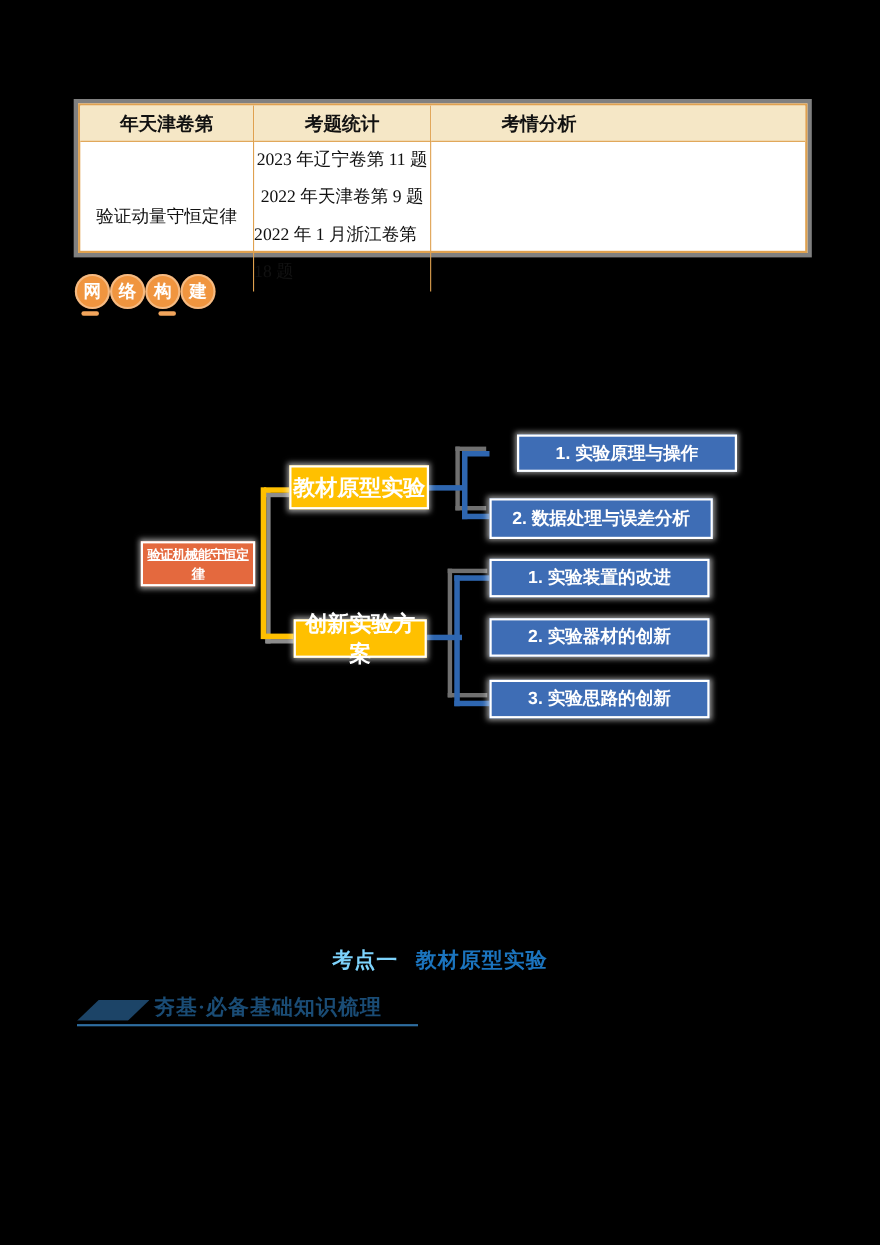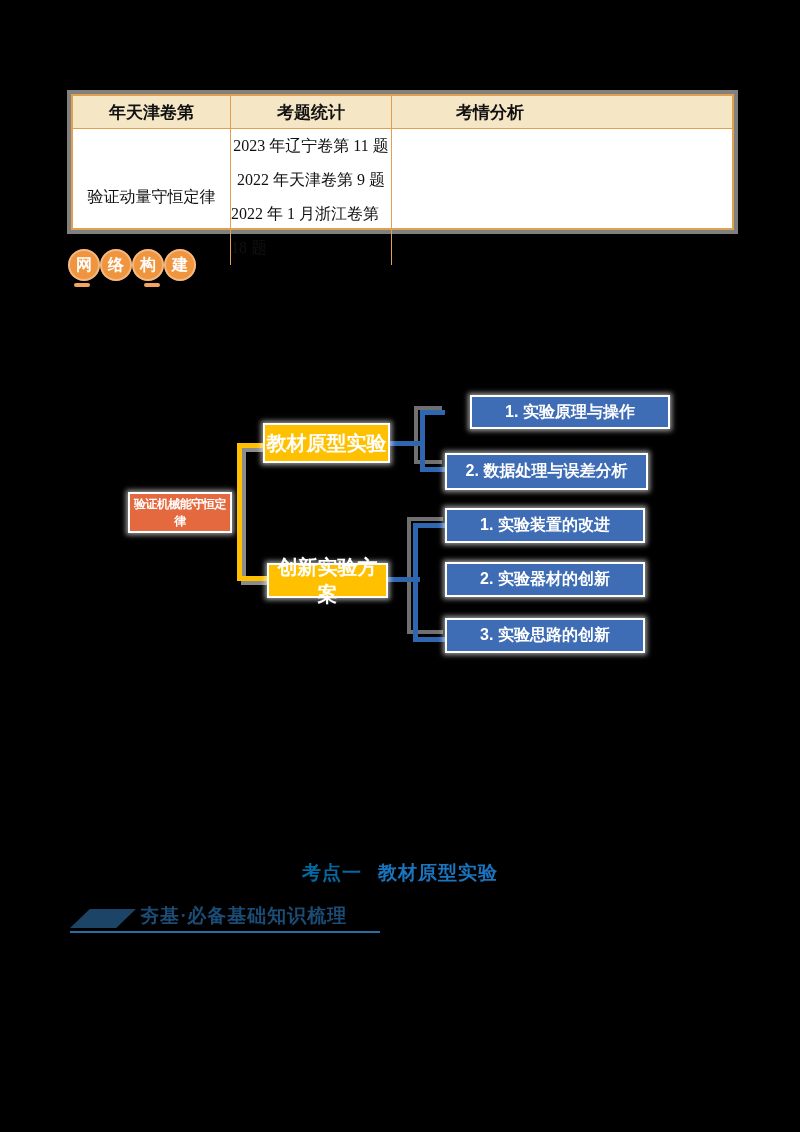--- a/index.html
+++ b/index.html
@@ -35,21 +35,21 @@
   .mm-yellow{background:#FFC000;font-size:20px;}
   .mm-blue{background:#3E6DB5;font-size:16px;}
   .ln-yellow{background:#FFC000;}
   .ln-gray{background:#707070;}
   .ln-blue{background:#2E66B0;}
   .ln-shadow{background:#8C8C8C;}
 
   
   .kaodian-heading{position:absolute;left:0;top:860px;width:800px;text-align:center;
     font-weight:bold;font-size:19px;letter-spacing:1px;}
-  .kaodian-label{color:#0369a1;margin-right:16px;}
+  .kaodian-label{color:#7dd3fc;margin-right:16px;}
   .kaodian-title{color:#1B74BE;}
 
   
   .sub-shape{position:absolute;left:70px;top:909px;width:66px;height:19px;background:#1C4467;
     clip-path:polygon(30% 0,100% 0,70% 100%,0 100%);}
   .sub-label{position:absolute;left:140px;top:903px;font-family:"Liberation Serif",serif;
     font-weight:bold;font-size:19px;color:#1A4C75;letter-spacing:1px;}
   .sub-underline{position:absolute;left:70px;top:931px;width:310px;height:2px;background:#2E6DA0;}
 </style>
 </head>
@@ -97,21 +97,21 @@
 
   <div class="mm-line ln-gray" style="left:407px;top:517px;width:4px;height:117px;"></div>
   <div class="mm-line ln-gray" style="left:407px;top:517px;width:36px;height:4px;"></div>
   <div class="mm-line ln-gray" style="left:407px;top:630px;width:36px;height:4px;"></div>
 
   <div class="mm-line ln-blue" style="left:388px;top:577px;width:32px;height:5px;"></div>
   <div class="mm-line ln-blue" style="left:413px;top:523px;width:5px;height:119px;"></div>
   <div class="mm-line ln-blue" style="left:413px;top:523px;width:32px;height:5px;"></div>
   <div class="mm-line ln-blue" style="left:413px;top:637px;width:35px;height:5px;"></div>
 
-  <div class="mm-box mm-root" style="left:128px;top:492px;width:104px;height:41px;">验证机械能守恒定律</div>
+  <div class="mm-box mm-root" style="left:128px;top:492px;width:104px;height:41px;text-decoration:underline;">验证机械能守恒定律</div>
 
   <div class="mm-box mm-yellow" style="left:263px;top:423px;width:127px;height:40px;">教材原型实验</div>
   <div class="mm-box mm-yellow" style="left:267px;top:563px;width:121px;height:35px;">创新实验方案</div>
 
   <div class="mm-box mm-blue" style="left:470px;top:395px;width:200px;height:34px;">1. 实验原理与操作</div>
   <div class="mm-box mm-blue" style="left:445px;top:453px;width:203px;height:37px;">2. 数据处理与误差分析</div>
   <div class="mm-box mm-blue" style="left:445px;top:508px;width:200px;height:35px;">1. 实验装置的改进</div>
   <div class="mm-box mm-blue" style="left:445px;top:562px;width:200px;height:35px;">2. 实验器材的创新</div>
   <div class="mm-box mm-blue" style="left:445px;top:618px;width:200px;height:35px;">3. 实验思路的创新</div>
 

